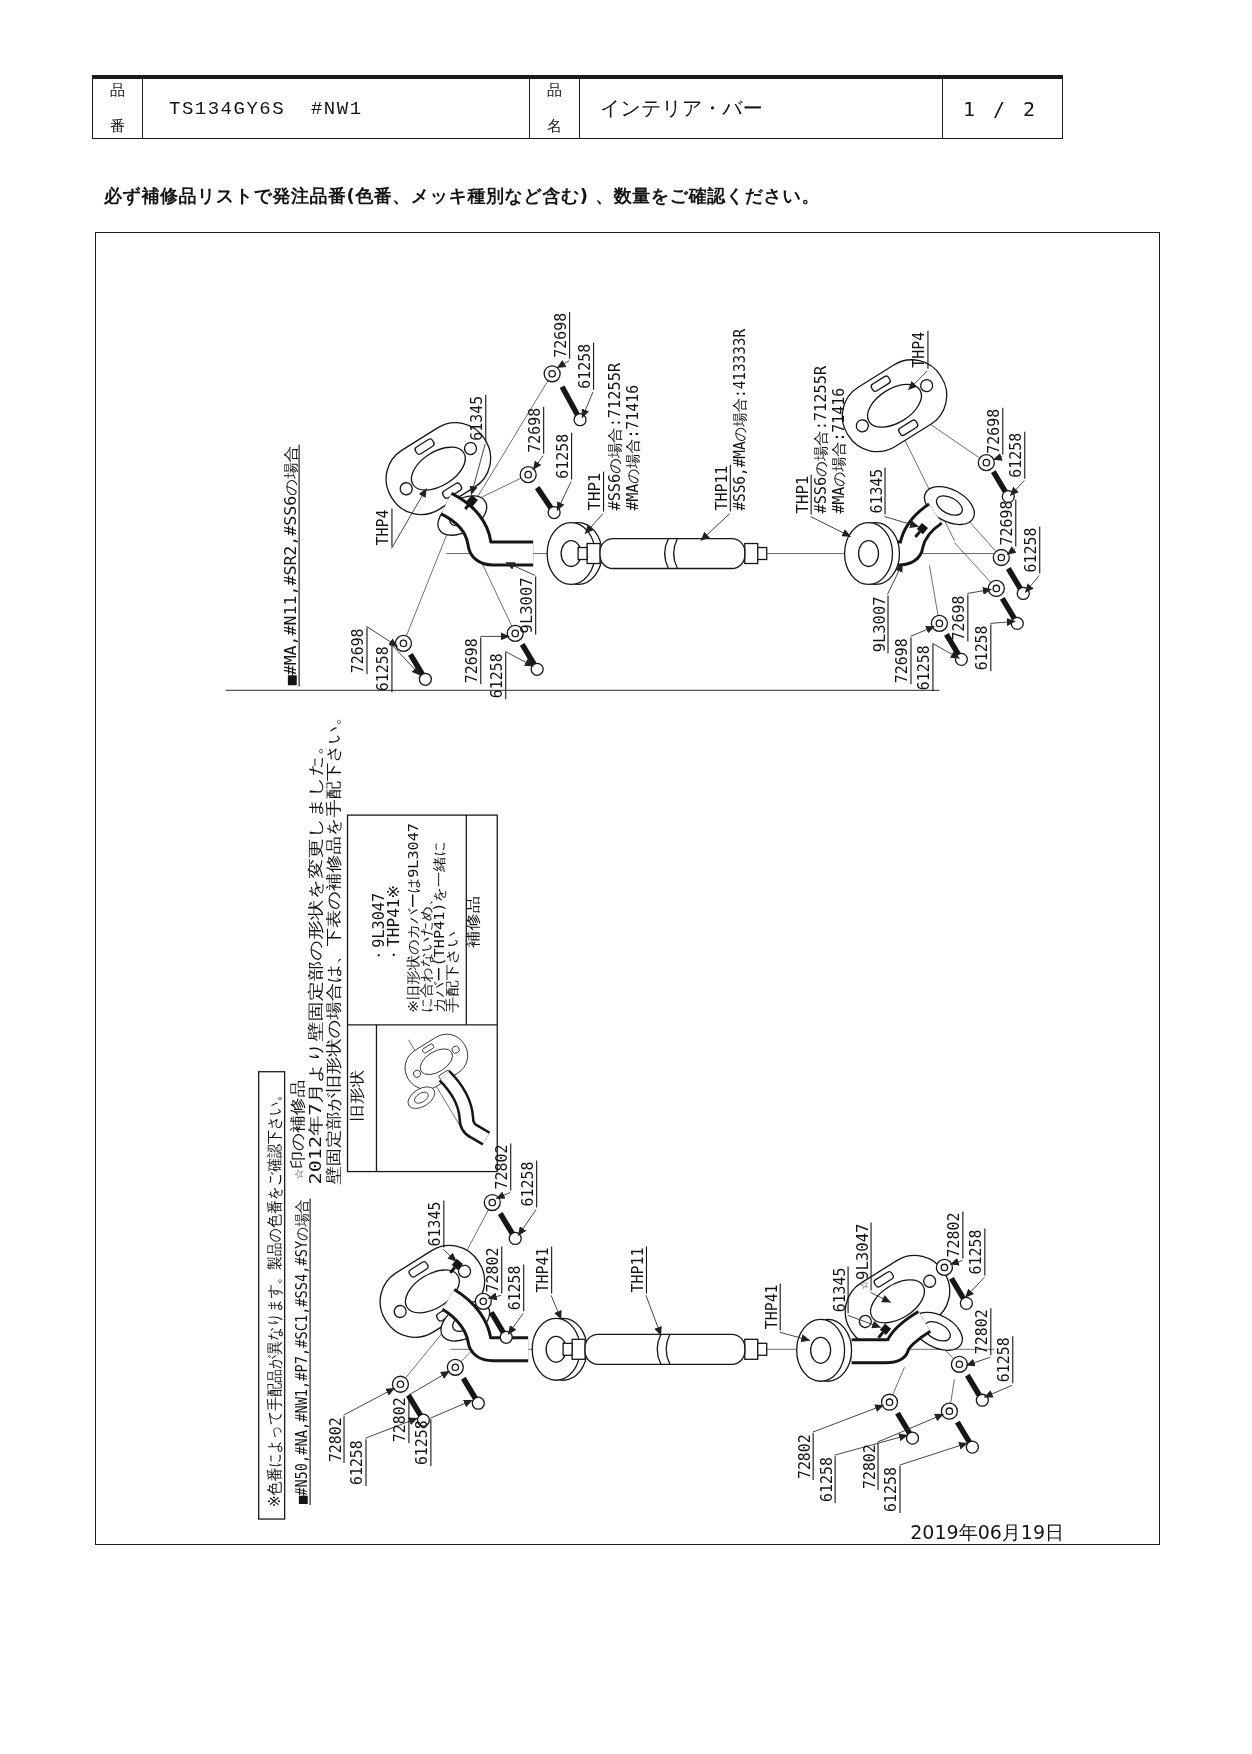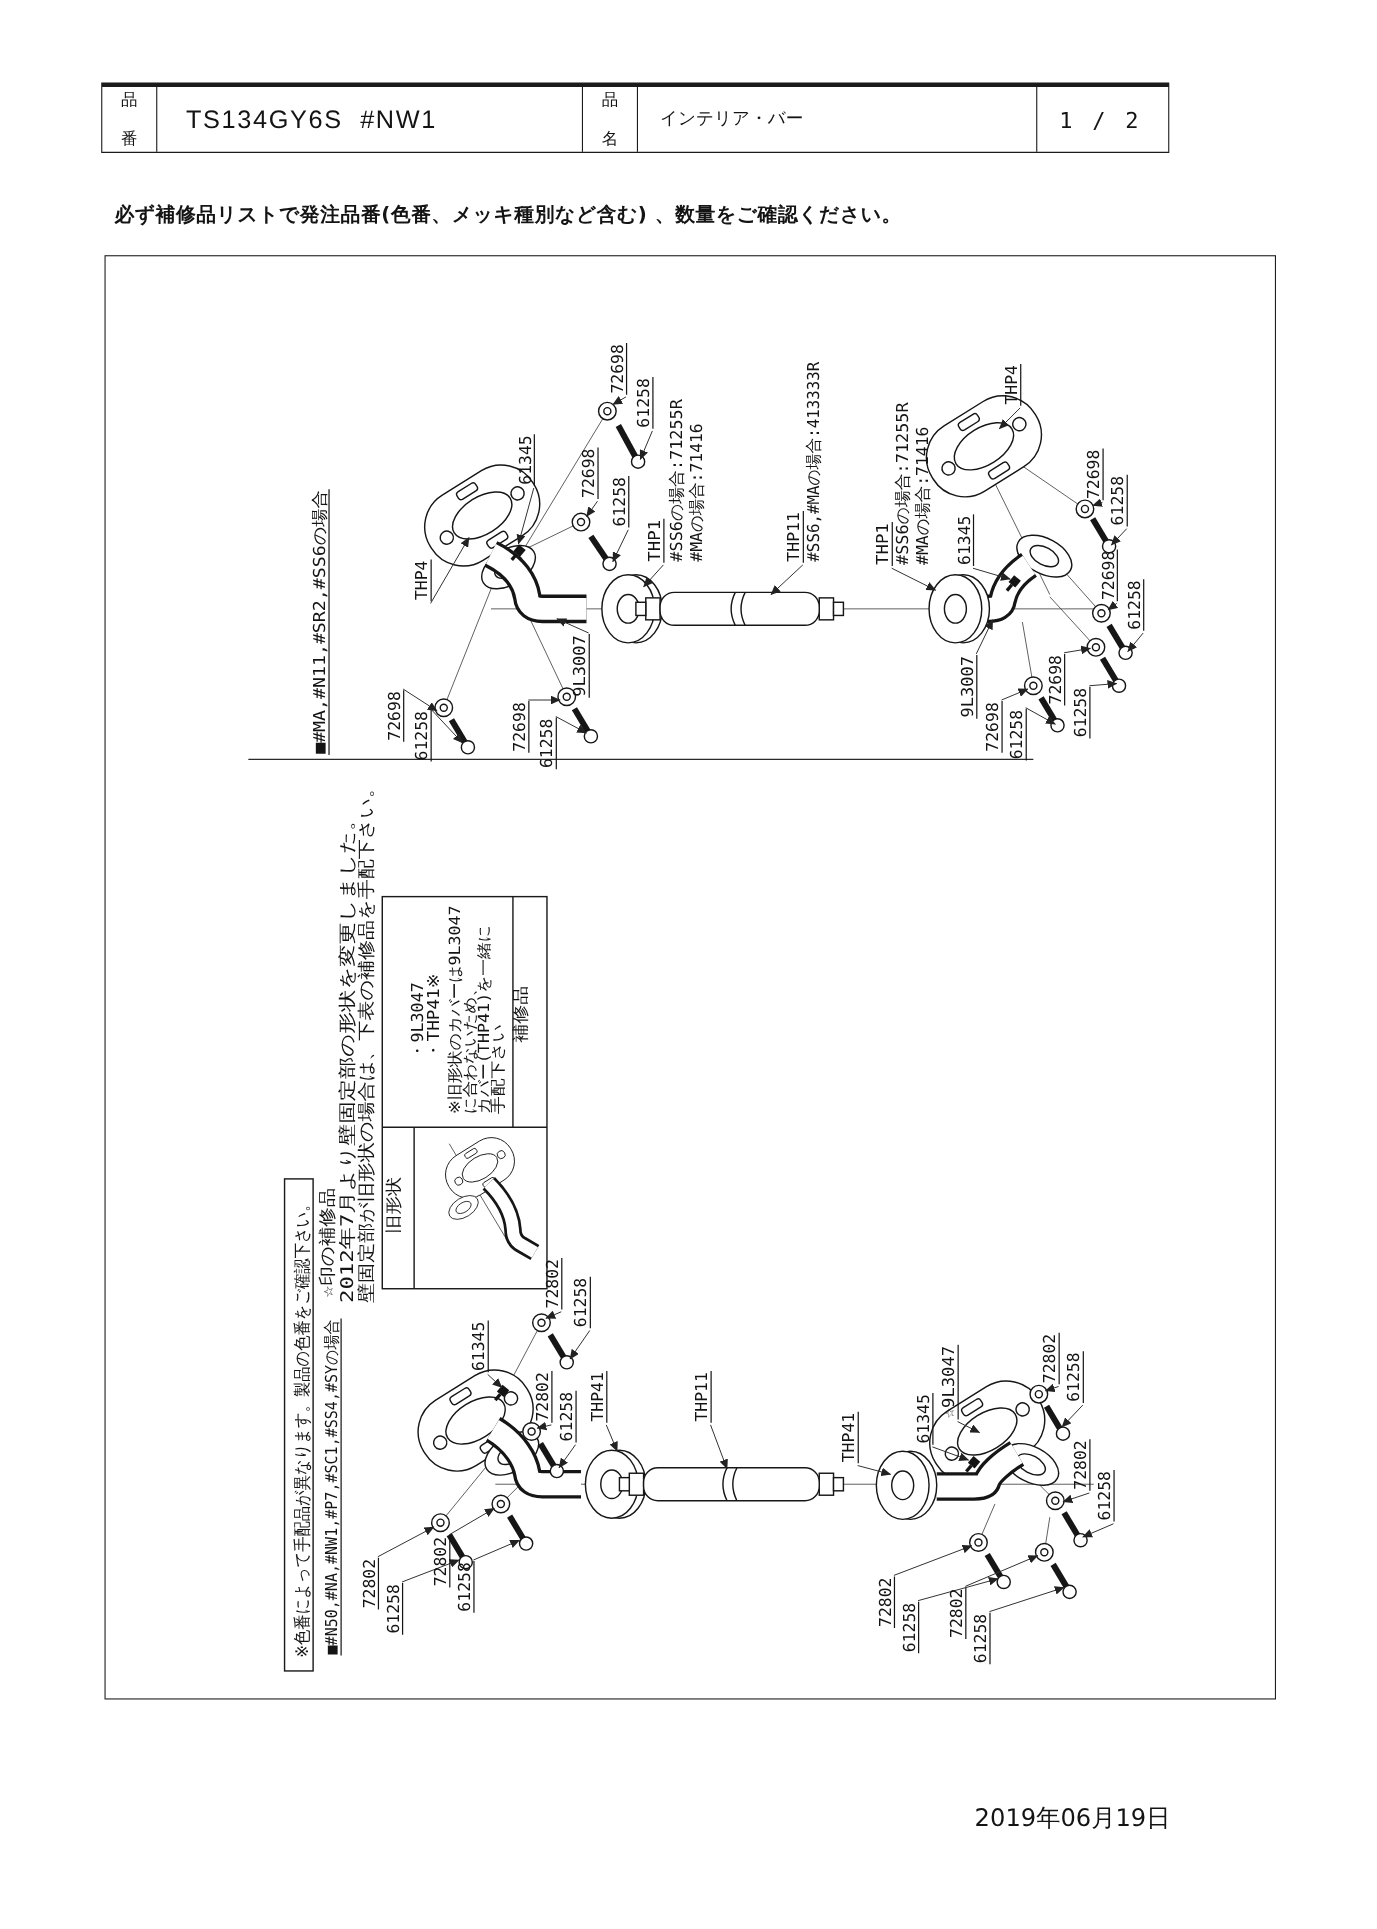--- a/index.html
+++ b/index.html
@@ -3,38 +3,38 @@
 <meta charset="utf-8">
 <style>
   html,body{margin:0;padding:0;background:#e8e8e8;}
   .page{position:relative;width:1252px;height:1754px;background:#fff;overflow:hidden;
         font-family:"DejaVu Sans","Liberation Sans",sans-serif;color:#141414;}
   .hdr{position:absolute;left:92px;top:75px;width:971px;height:64px;display:flex;
        border:1.6px solid #1b1b1b;border-top:4.5px solid #1b1b1b;box-sizing:border-box;background:#fff;}
   .hcell{box-sizing:border-box;border-right:1.4px solid #1b1b1b;display:flex;align-items:center;}
   .hlabel{width:50px;flex-direction:column;justify-content:space-between;align-items:center;
           padding:4px 0;font-size:15px;line-height:15px;}
-  .hno{width:387px;font-family:Liberation Sans, sans-serif;font-size:23px;
+  .hno{width:387px;font-family:Liberation Mono, monospace;font-size:19px;
        padding-left:26px;letter-spacing:1.5px;white-space:pre;}
-  .hname{width:363px;font-size:16px;padding-left:20px;}
+  .hname{width:363px;font-size:20px;padding-left:20px;}
   .hpage{width:115px;justify-content:center;font-size:20px;border-right:none;
          font-family:"DejaVu Sans Mono","DejaVu Sans",monospace;letter-spacing:3px;}
   .notice{position:absolute;left:104px;top:184px;font-size:18px;font-weight:700;
           line-height:23px;letter-spacing:.5px;}
   .frame{position:absolute;left:95px;top:232px;width:1065px;height:1313px;
          border:1.6px solid #1f1f1f;box-sizing:border-box;}
   .frame svg{position:absolute;left:0;top:0;width:100%;height:100%;}
   svg text{fill:#141414;font-family:"DejaVu Sans Mono","DejaVu Sans",sans-serif;}
   .ln{stroke:#141414;stroke-width:1.1;}
   .ldr{fill:none;stroke:#303030;stroke-width:.9;}
   .thin{stroke:#4a4a4a;stroke-width:.8;}
   .prt{stroke:#161616;stroke-width:1.3;fill:#fff;}
   .prtn{stroke:#161616;stroke-width:1.3;fill:none;}
   .tbl{stroke:#1b1b1b;stroke-width:1.3;fill:none;}
-  .date{position:absolute;left:886px;top:1638px;width:178px;text-align:right;font-size:22px;}
+  .date{position:absolute;left:886px;top:1520px;width:178px;text-align:right;font-size:19px;}
 </style>
 </head>
 <body>
 
 <div class="page">
 
   <div class="hdr">
     <div class="hcell hlabel">
       <span>品</span>
       <span>番</span>

